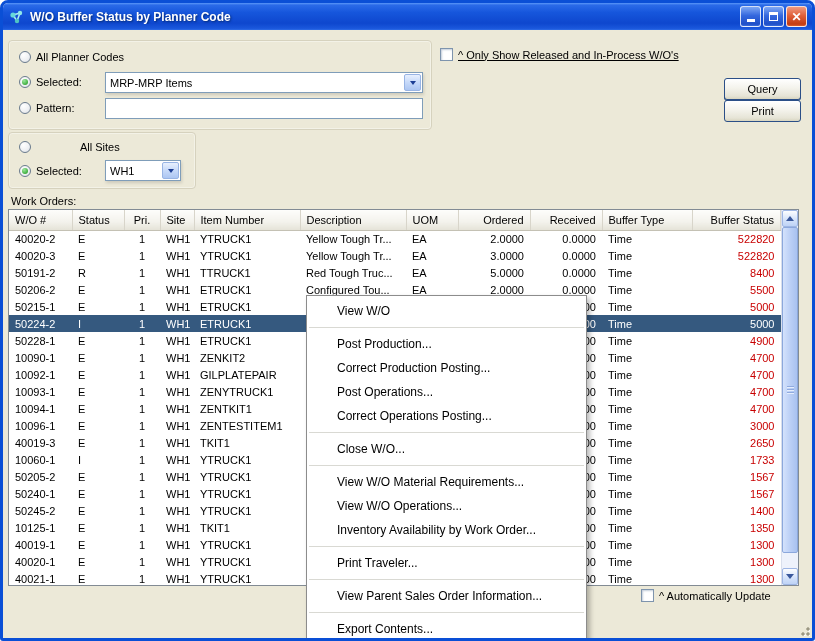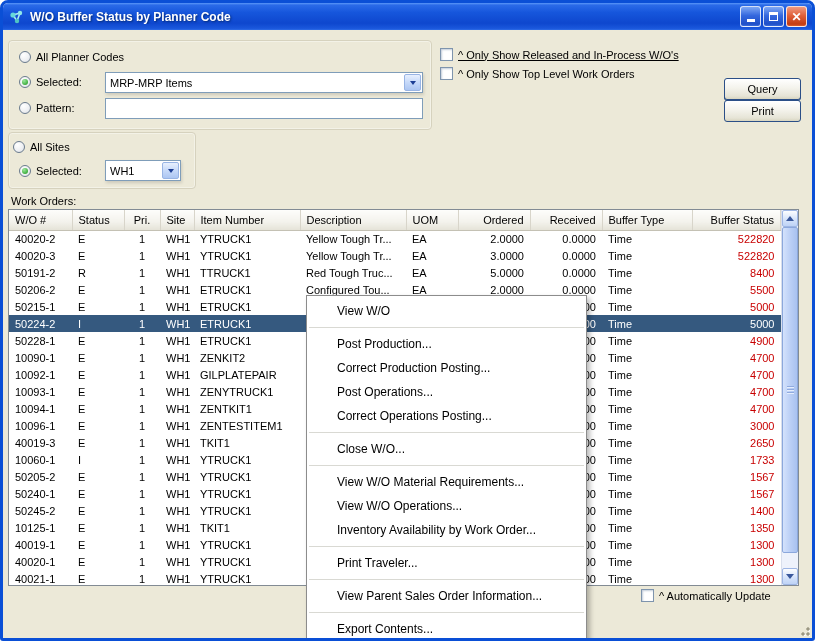--- a/index.html
+++ b/index.html
@@ -191,31 +191,27 @@
         <span class="radio"></span>
         <span class="lbl">Pattern:</span>
       </div>
       <input class="text-input" style="left: 96px; top: 57px; width: 318px;" value="">
     </div>
 
     <div class="check-row" style="left:437px; top:18px;text-decoration:underline;">
       <span class="checkbox"></span>
       <span class="lbl">^ Only Show Released and In-Process W/O's</span>
     </div>
-    <div class="check-row" style="left:437px; top:37px;">
-      <span class="checkbox"></span>
-      <span class="lbl">^ Only Show Top Level Work Orders</span>
-    </div>
 
     <button class="xp-button" style="top:17px;margin-top:32px;">Close</button>
     <button class="xp-button" style="top:48px;">Query</button>
     <button class="xp-button" style="top:70px;">Print</button>
 
     <div class="groupbox sites-group">
-      <div class="field-row" style="left:4px; top:7px;">
+      <div class="field-row" style="left:10px; top:7px;gap:44px;">
         <span class="radio"></span>
         <span class="lbl">All Sites</span>
       </div>
       <div class="field-row" style="left:10px; top:31px;">
         <span class="radio checked"></span>
         <span class="lbl">Selected:</span>
       </div>
       <div class="combo" style="left:96px; top:27px; width:76px;">
         <span>WH1</span>
         <span class="combo-btn">

